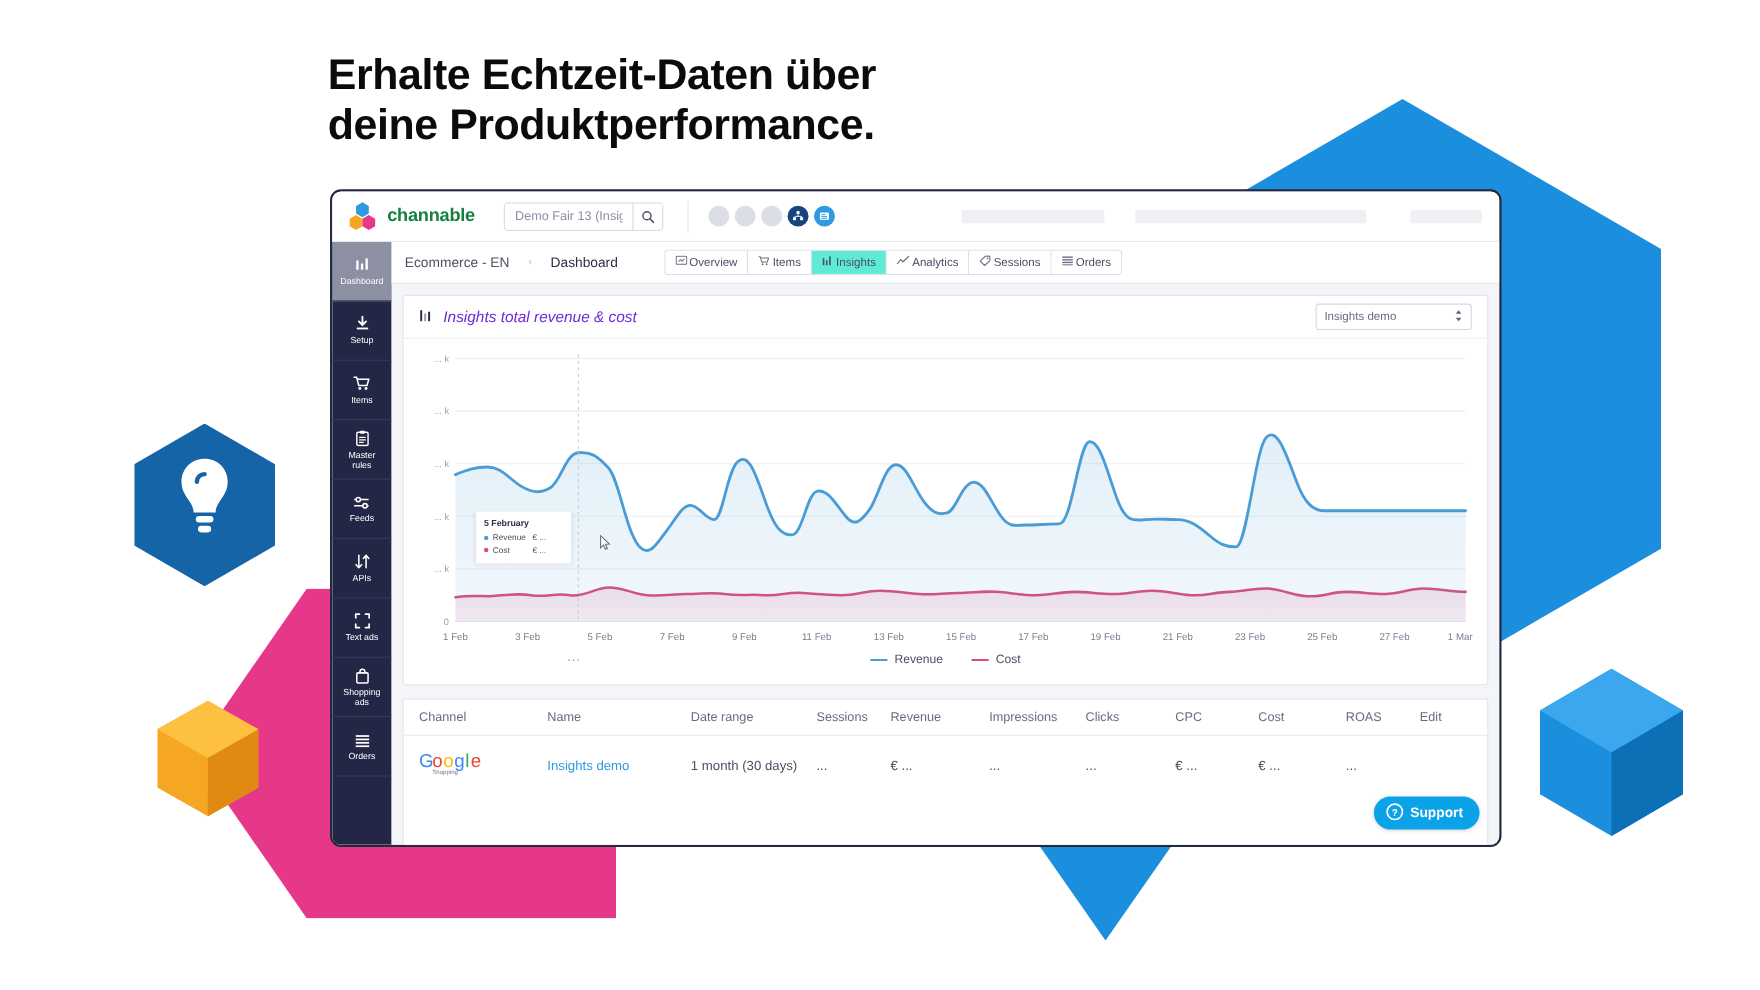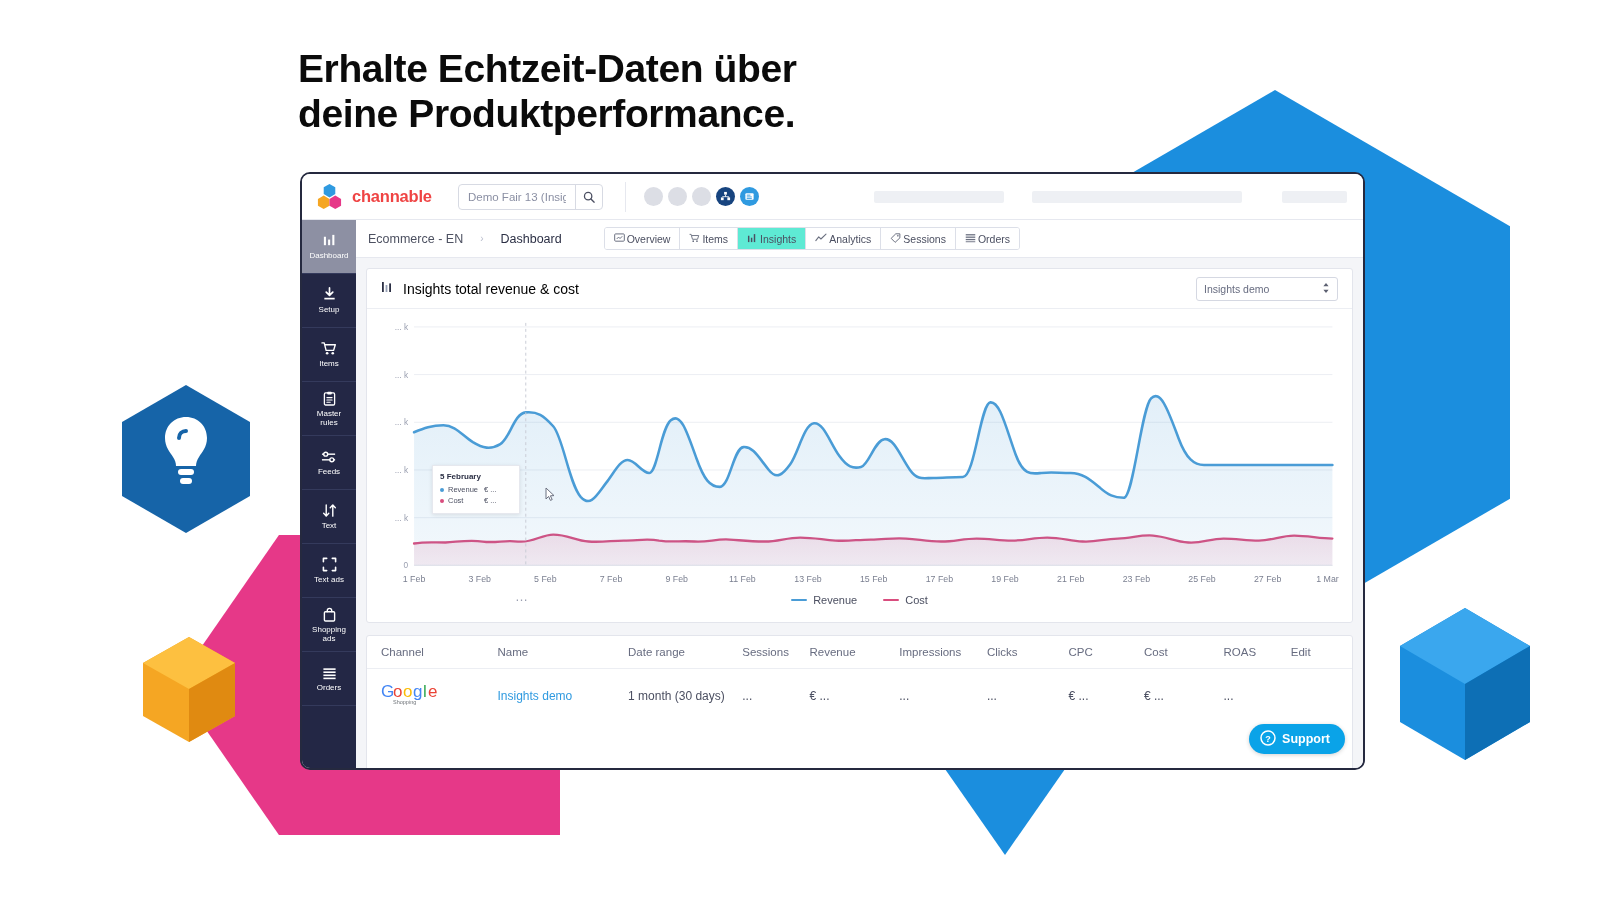--- a/index.html
+++ b/index.html
@@ -80,21 +80,21 @@
     background: #ffffff;
     border-bottom: 1px solid #e6e8ef;
     display: flex;
     align-items: center;
     padding-left: 14px;
     position: relative;
   }
   #brand { display: flex; align-items: center; gap: 9px; width: 132px; }
   #brand-mark { width: 27px; height: 27px; position: relative; }
   #brand-name {
-    font-size: 16.5px; font-weight: 700; color: #ef4444; letter-spacing: -0.2px;
+    font-size: 16.5px; font-weight: 700; color: #15803d; letter-spacing: -0.2px;
   }
   #search-box {
     margin-left: 10px;
     display: flex; align-items: center;
     border: 1px solid #d7dae3;
     border-radius: 4px;
     height: 26px;
     background: #fff;
   }
   #search-input {
@@ -196,21 +196,21 @@
     background: #ffffff;
     border: 1px solid #e3e5ec;
     border-radius: 3px;
   }
   .card-head {
     height: 40px;
     display: flex; align-items: center; justify-content: space-between;
     padding: 0 14px;
     border-bottom: 1px solid #eceef3;
   }
-  .card-title { display: flex; align-items: flex-end; gap: 8px; font-size: 14px; color: #000000; }
+  .card-title { display: flex; align-items: flex-start; gap: 8px; font-size: 14px; color: #6d28d9; font-style: italic; }
   #chart-select {
     width: 142px; height: 24px;
     border: 1px solid #d5d8e2; border-radius: 3px;
     display: flex; align-items: center; justify-content: space-between;
     padding: 0 7px;
     font-size: 10.5px; color: #676c80;
     background: #fff; cursor: pointer;
   }
   #chart-card { height: 355px; display: flex; flex-direction: column; }
   #chart-area { flex: 1; position: relative; }
@@ -408,21 +408,21 @@
         <span class="nav-label">Feeds</span>
       </div>
 
       <div class="nav-item">
         <span class="nav-icon">
           <svg width="15" height="15" viewBox="0 0 16 16">
               <path d="M4.5 2v12M1.8 11l2.7 3 2.7-3" stroke="#fff" stroke-width="1.5" fill="none" stroke-linecap="round" stroke-linejoin="round"></path>
               <path d="M11.5 14V2M8.8 5l2.7-3 2.7 3" stroke="#fff" stroke-width="1.5" fill="none" stroke-linecap="round" stroke-linejoin="round"></path>
             </svg>
         </span>
-        <span class="nav-label">Text</span>
+        <span class="nav-label">APIs</span>
       </div>
 
       <div class="nav-item">
         <span class="nav-icon">
           <svg width="15" height="15" viewBox="0 0 16 16">
               <path d="M1.5 5V1.5H5M11 1.5h3.5V5M14.5 11v3.5H11M5 14.5H1.5V11" stroke="#fff" stroke-width="1.7" fill="none" stroke-linecap="round" stroke-linejoin="round"></path>
             </svg>
         </span>
         <span class="nav-label">Text ads</span>
       </div>

